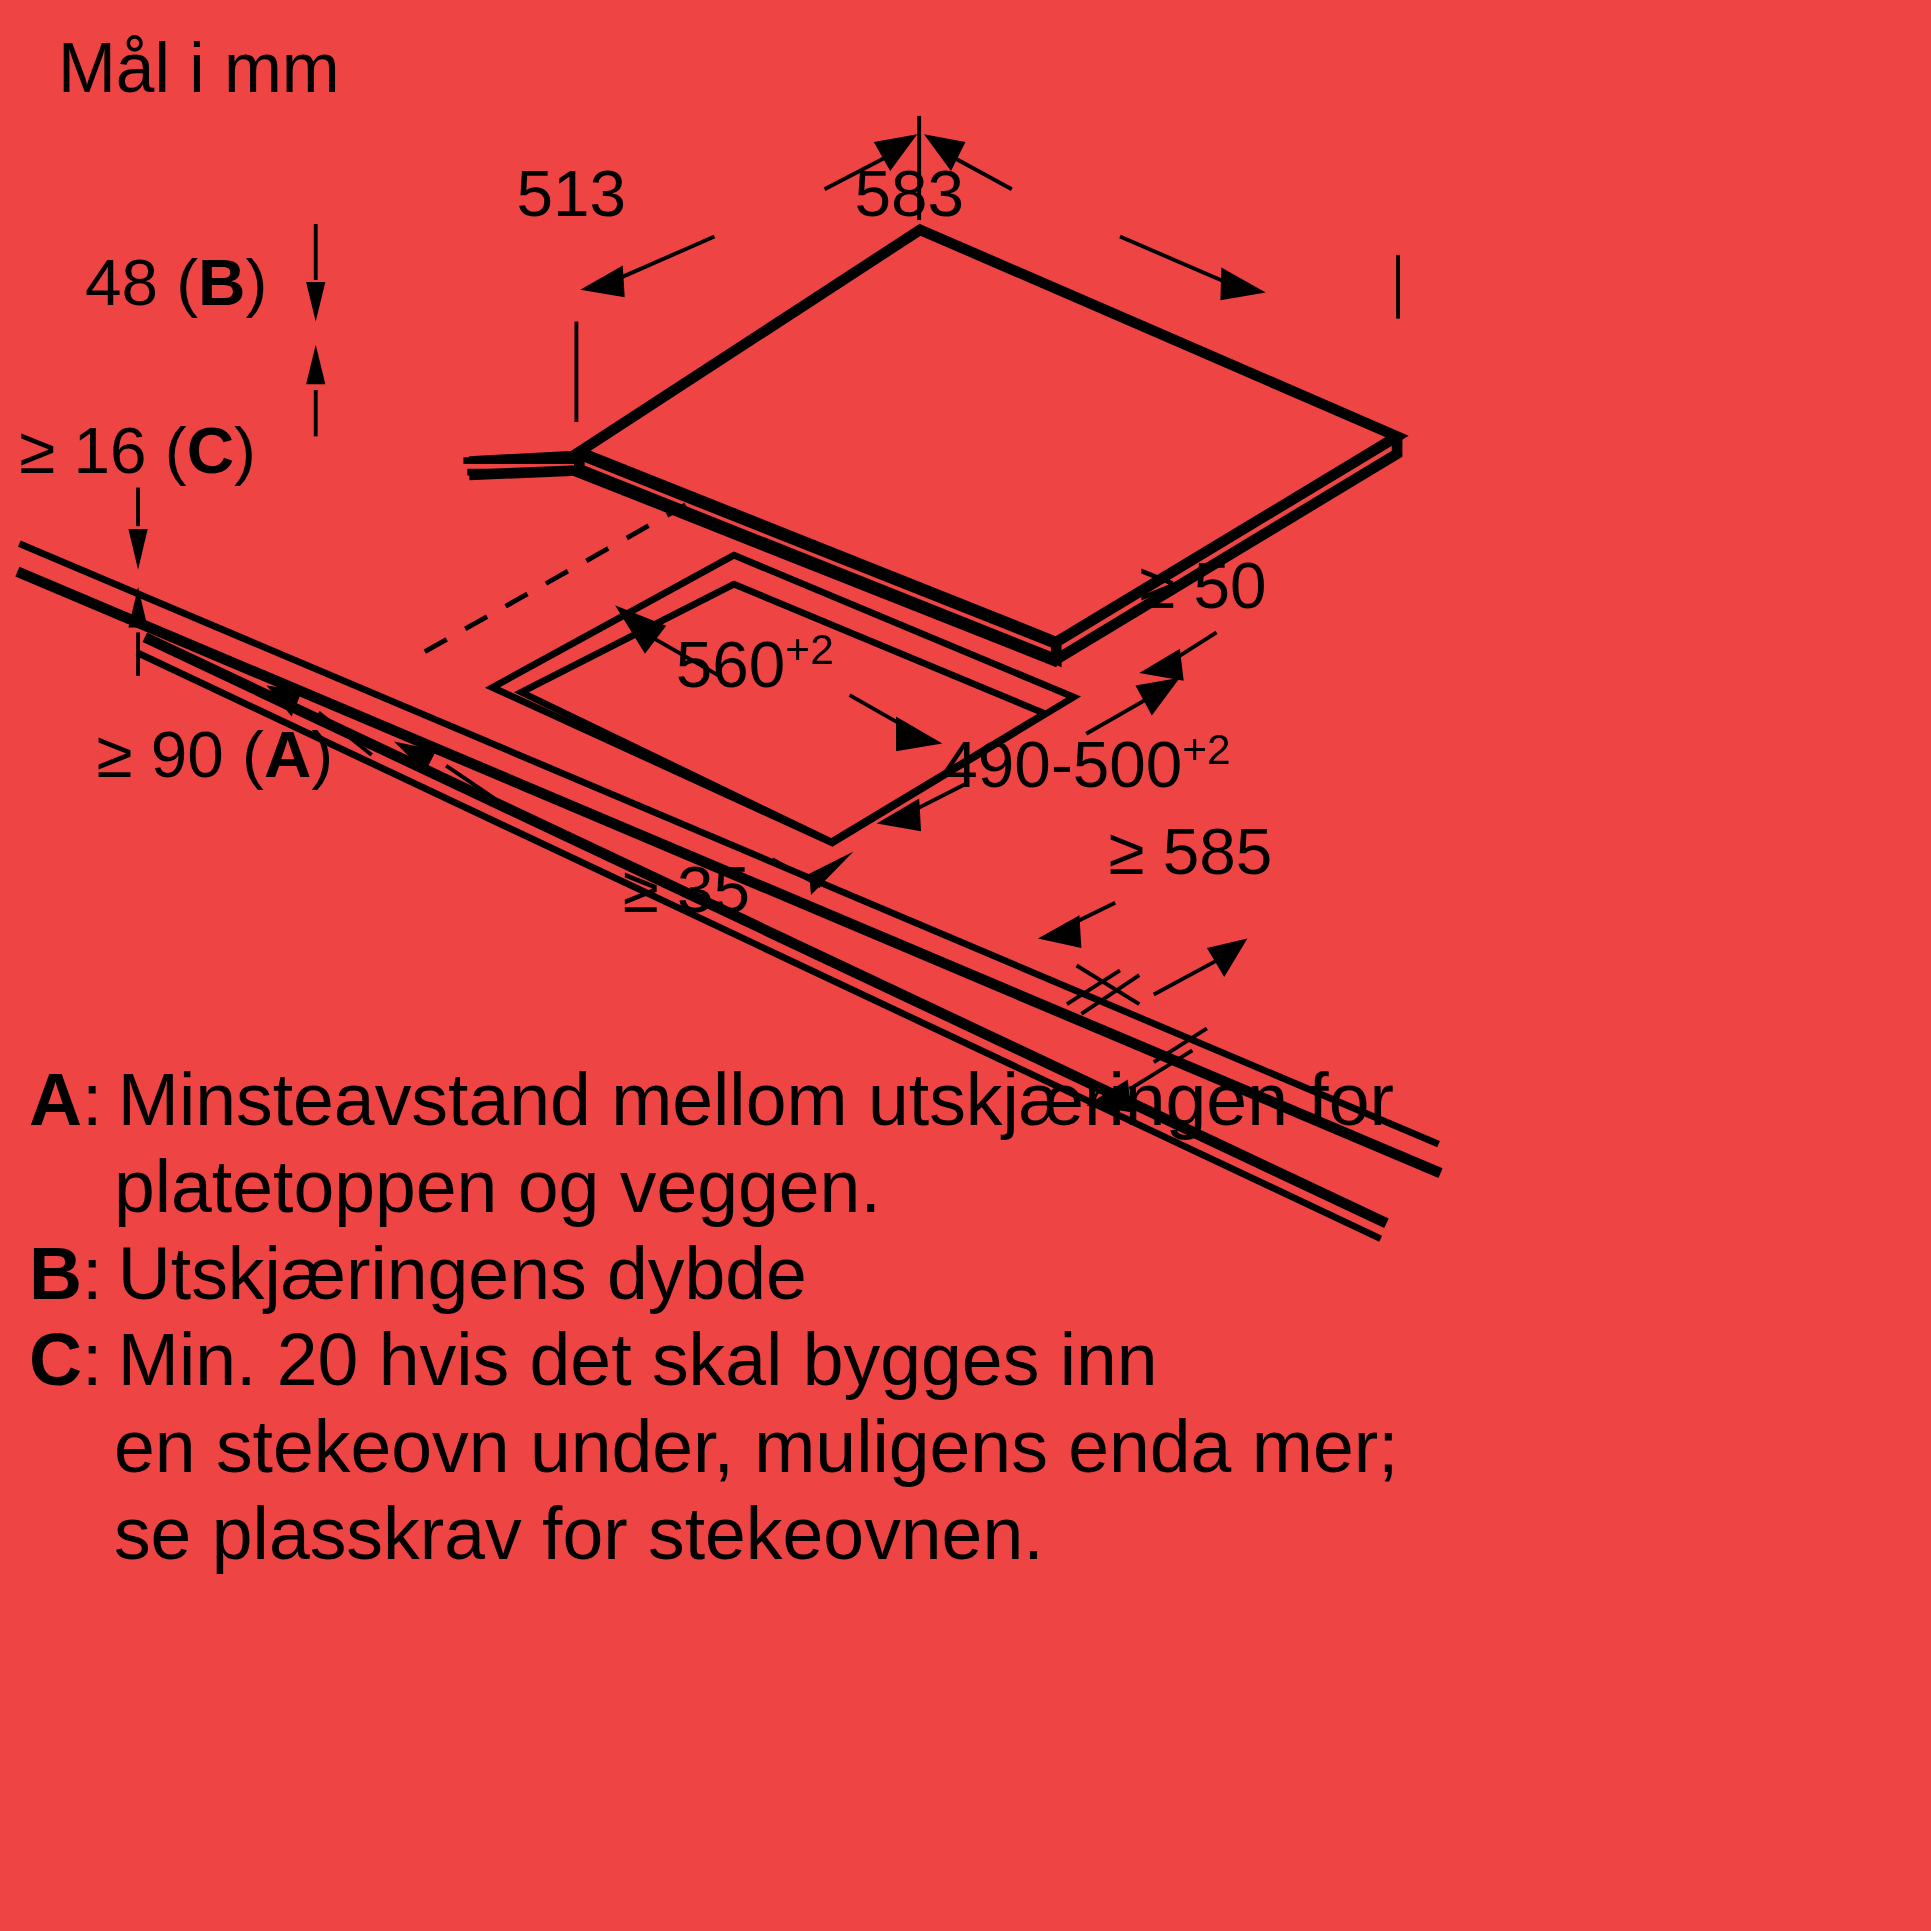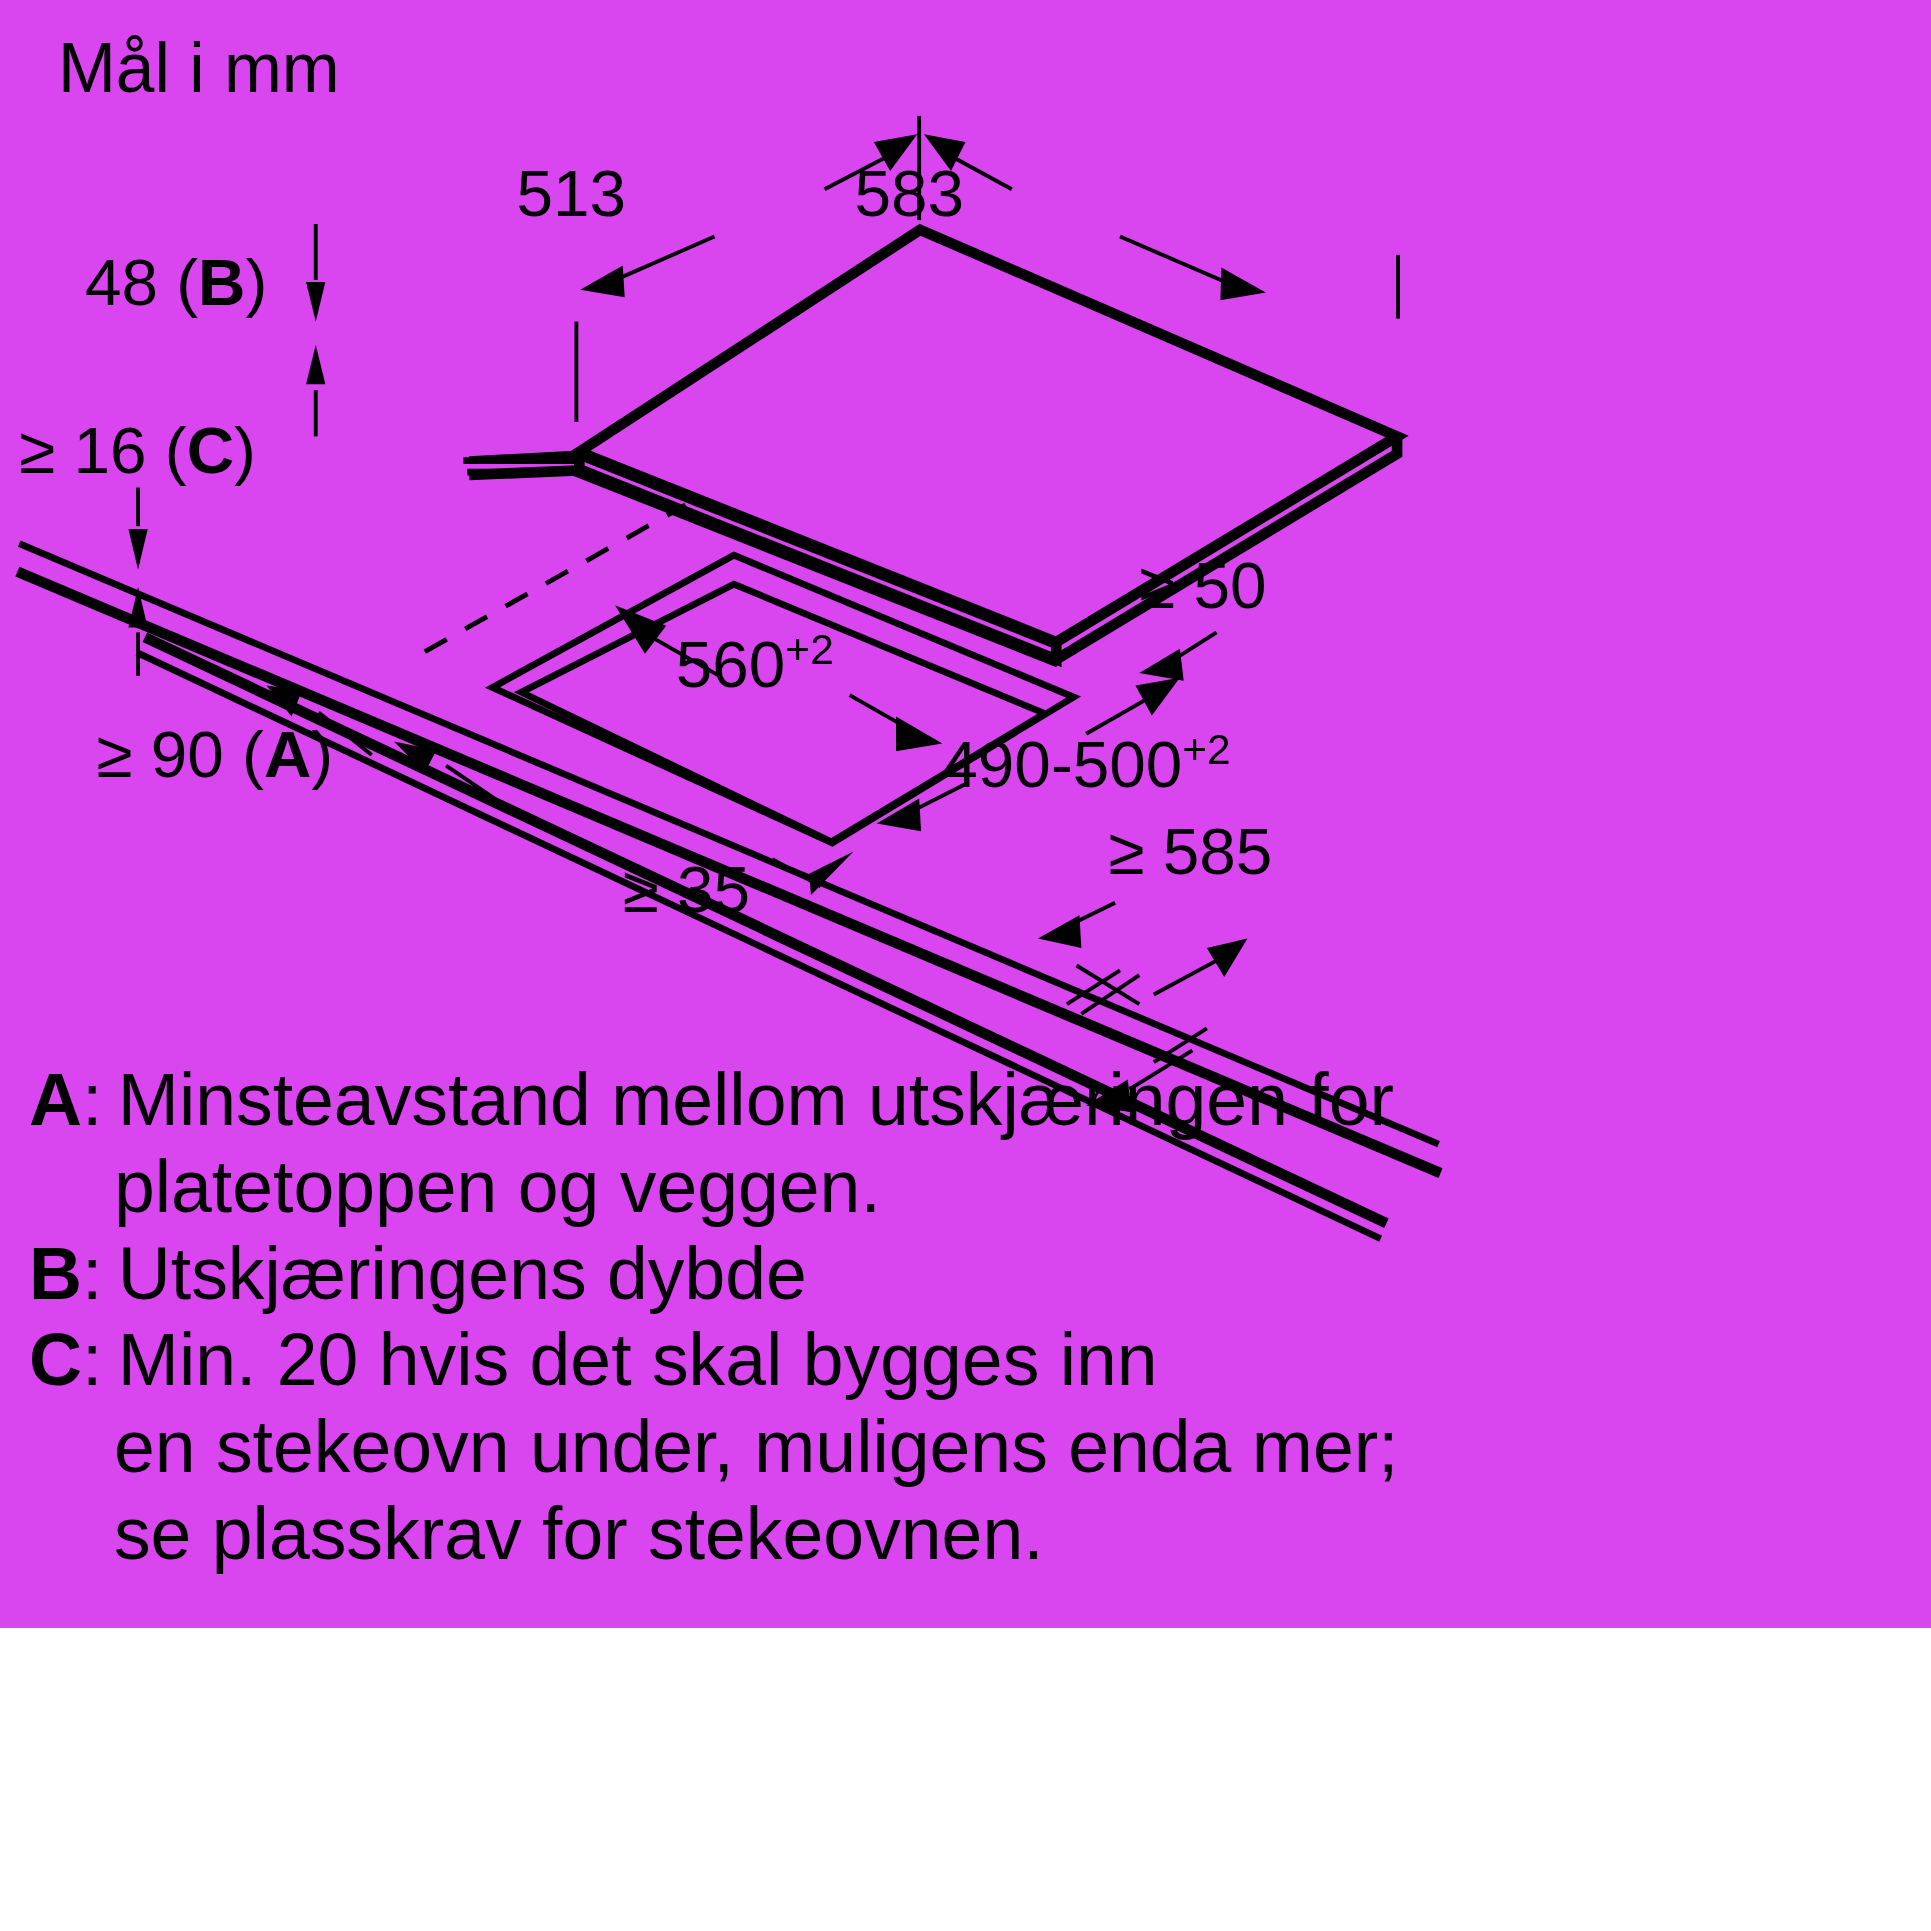--- a/index.html
+++ b/index.html
@@ -10,22 +10,22 @@
   body {
     width: 1931px;
     height: 1931px;
     font-family: "Liberation Sans", sans-serif;
     color: #000000;
     overflow: hidden;
   }
   #page {
     position: relative;
     width: 1931px;
-    height: 1628px;
-    background: #d946ef;
+    height: 1931px;
+    background: #ef4444;
   }
   svg.diagram {
     position: absolute;
     top: 0;
     left: 0;
     width: 1931px;
     height: 1931px;
   }
   .dim-text {
     font-family: "Liberation Sans", sans-serif;

